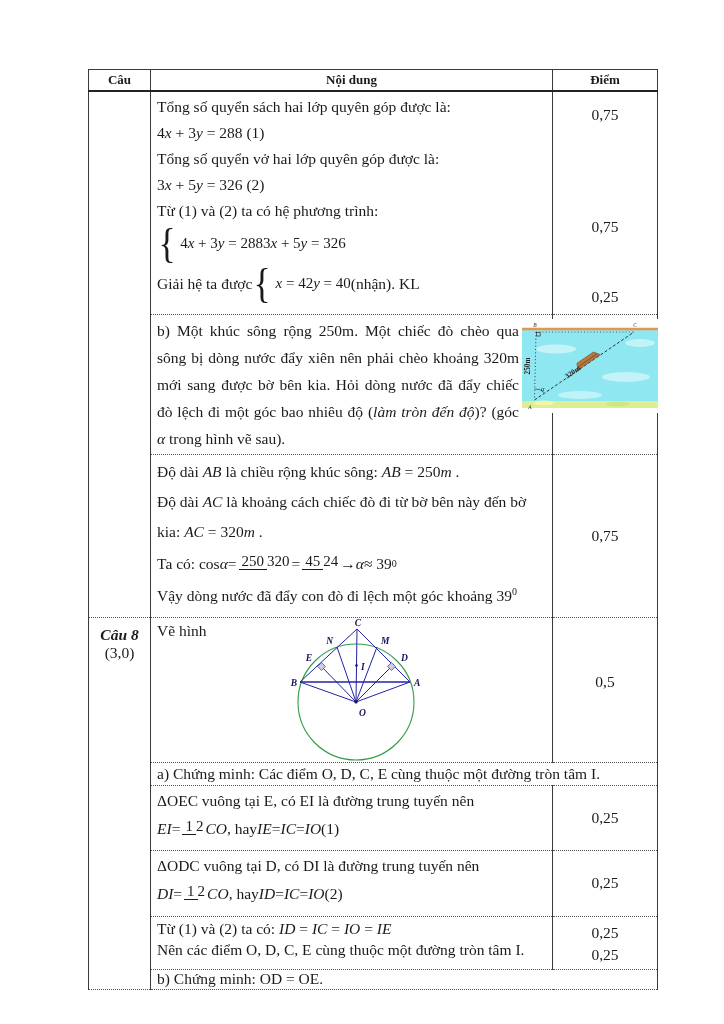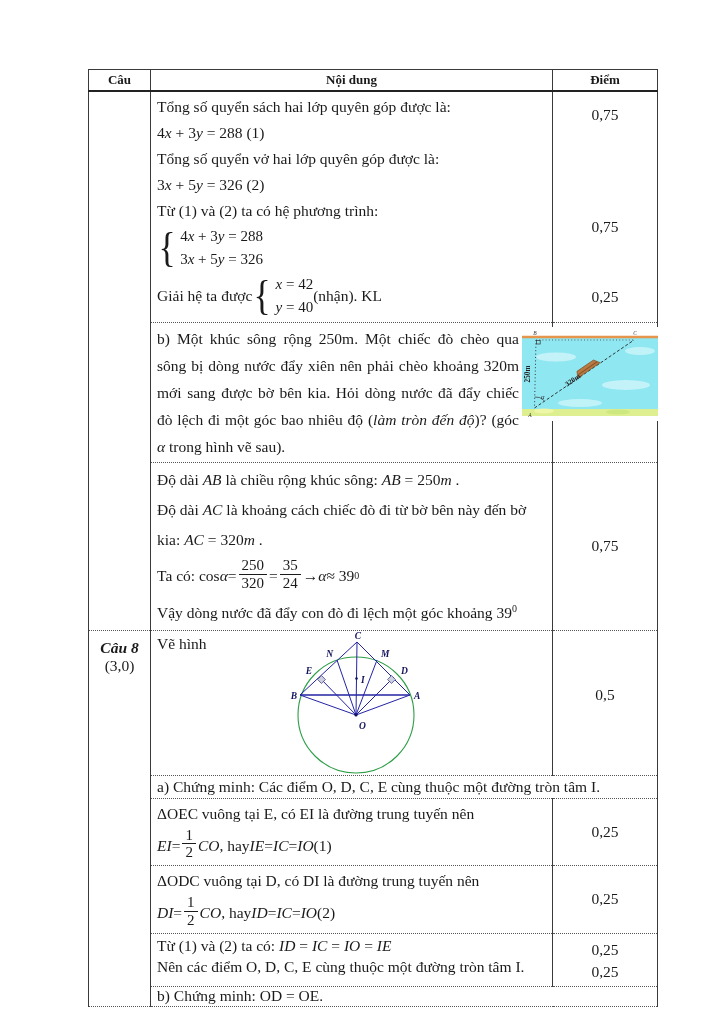--- a/index.html
+++ b/index.html
@@ -19,27 +19,27 @@
   td.diem{text-align:center;}
   td.diem.rel{position:relative;}
   .pt{position:absolute;left:0;right:0;text-align:center;}
   .pt-a{top:14px}.pt-b{top:126px}.pt-c{top:196px}
   td.diem.mid{vertical-align:middle;text-align:center;}
   .l{line-height:26px;}
   .l30{line-height:30px;}
   .just{text-align:justify;width:362px;line-height:27px;}
   i{font-style:italic;}
   sup{font-size:10px;vertical-align:super;line-height:0;}
-  .frac{display:inline-flex;flex-direction:column;text-align:center;vertical-align:middle;
+  .frac{display:inline-flex;flex-direction:row;text-align:center;vertical-align:middle;
         line-height:1.12;font-size:15px;margin:0 2px;position:relative;top:-2px;}
   .frac .num{border-bottom:1px solid #1a1a1a;padding:0 3px;display:block;}
   .frac .den{display:block;}
   .sys{display:inline-flex;align-items:center;vertical-align:middle;margin:1px 0;}
   .sys .brace{font-size:42px;font-weight:400;line-height:.9;margin-right:3px;transform:scaleX(.85);}
-  .sys .syscol{display:inline-flex;flex-direction:column;}
+  .sys .syscol{display:inline-flex;flex-direction:row;}
   .sys .sysline{line-height:23px;font-size:15px;}
   .mrow{display:flex;align-items:center;}
   .vehinh-cell{position:relative;padding:0;}
   .vehinh-label{position:absolute;left:6px;top:4px;font-size:15.5px;}
   svg.circ{position:absolute;left:0;top:0;}
   .riverwrap{position:absolute;left:371px;top:4px;width:136px;height:94px;z-index:3;background:#fff;}
   td.diem2{border-left:1px dotted #555;}
   .pts2{line-height:21px;padding-top:1px;text-align:center;}
   .pt4{margin-top:51px;}
 </style>
@@ -129,21 +129,21 @@
     </tr>
 
     <tr class="r3">
       <td class="content">
         <div class="l30">Độ dài <i>AB</i> là chiều rộng khúc sông: <i>AB</i> = 250<i>m</i> .</div>
         <div class="l30">Độ dài <i>AC</i> là khoảng cách chiếc đò đi từ bờ bên này đến bờ kia: <i>AC</i> = 320<i>m</i> .</div>
         <div class="mrow" style="margin:4px 0">Ta có: cos <i>α</i> = <span class="frac">
                 <span class="num">250</span>
                 <span class="den">320</span>
               </span> = <span class="frac">
-                <span class="num">35</span>
+                <span class="num">45</span>
                 <span class="den">24</span>
               </span> → <i>α</i> ≈ 39<sup>0</sup></div>
         <div class="l30">Vậy dòng nước đã đẩy con đò đi lệch một góc khoảng 39<sup>0</sup></div>
       </td>
       <td class="diem mid">
         <div>0,75</div>
       </td>
     </tr>
 
     <tr class="r4">

